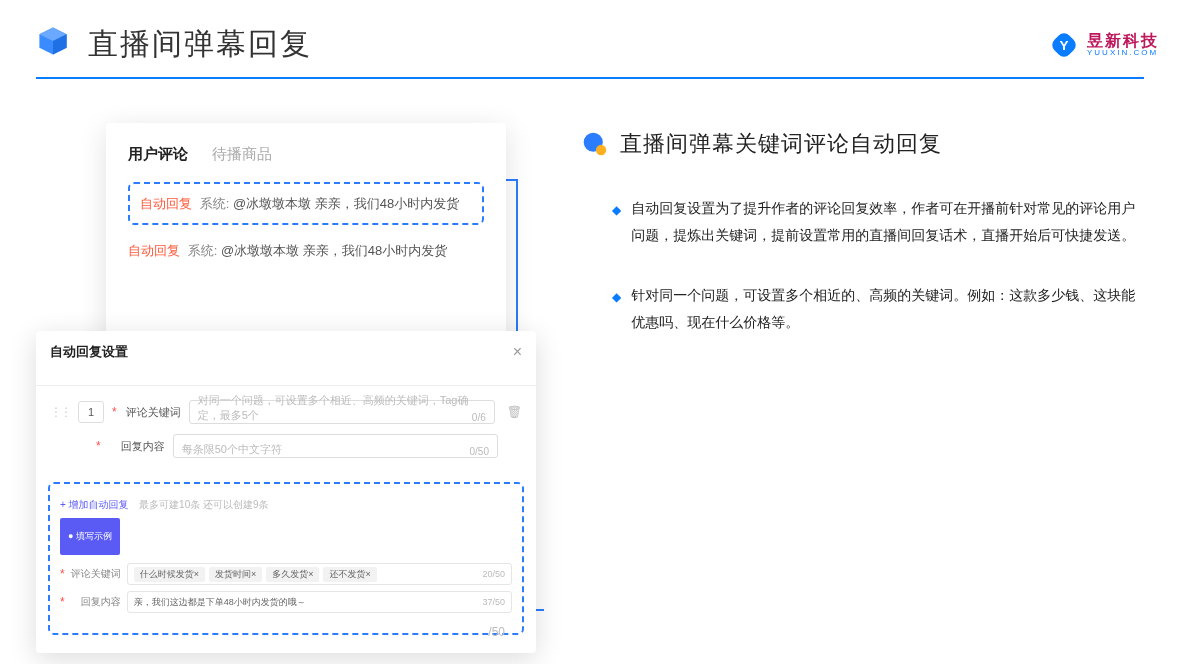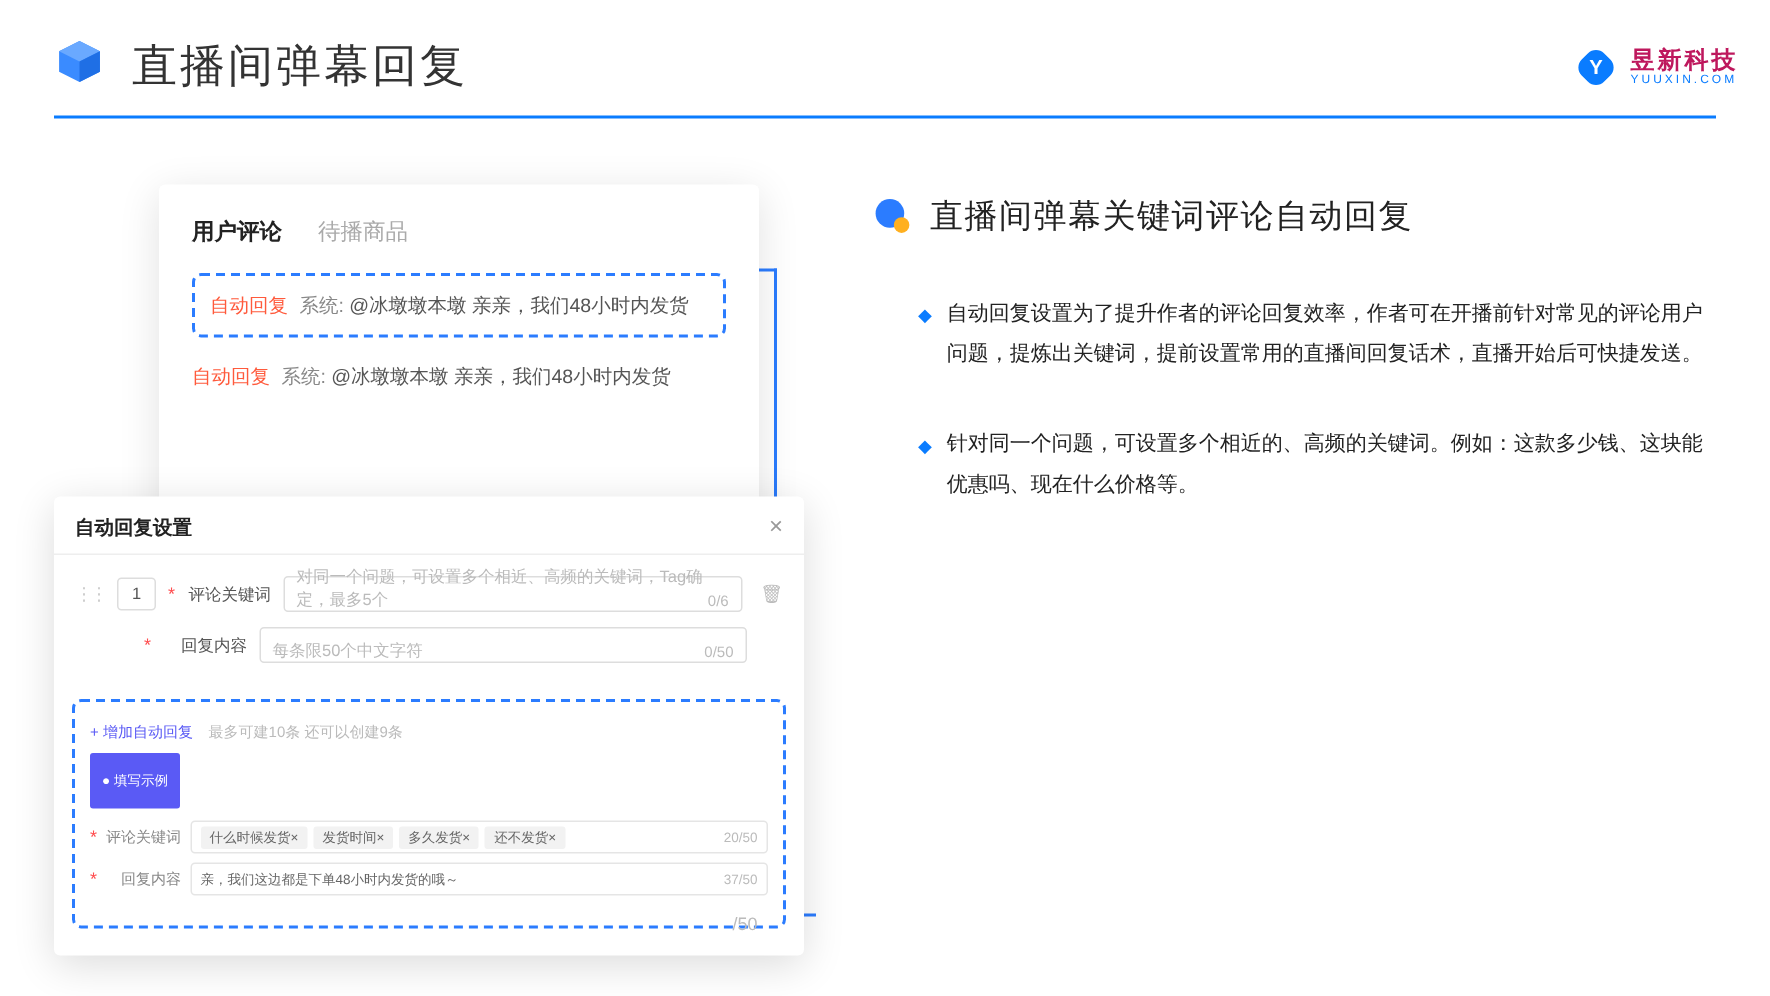--- a/index.html
+++ b/index.html
@@ -27,21 +27,21 @@
 .tabs { display: flex; gap: 24px; font-size: 15px; margin-bottom: 18px; }
 .tab-active { font-weight: 700; color: #222; }
 .tab-inactive { color: #aaa; }
 .comment-row { font-size: 13px; color: #555; line-height: 1.8; margin-bottom: 10px; }
 .auto-tag { color: #ff5a3c; margin-right: 4px; }
 .sys { color: #888; }
 .highlight-box { border: 2px dashed #2b7cff; border-radius: 6px; padding: 8px 10px; margin-bottom: 14px; }
 
 
 .card-settings { position: absolute; top: 208px; left: 0; width: 500px; background: #fff; box-shadow: 0 6px 28px rgba(0,0,0,.14); border-radius: 4px; padding: 12px 0 18px 0; }
-.settings-head { display: flex; align-items: center; justify-content: space-between; padding: 0 14px 8px 14px; border-bottom: 1px solid #eee; }
+.settings-head { display: flex; align-items: center; justify-content: space-between; padding: 0 14px 24px 14px; border-bottom: 1px solid #eee; }
 .settings-title { font-size: 13px; font-weight: 700; color: #222; }
 .close-x { color: #999; font-size: 16px; cursor: pointer; }
 .form-area { padding: 14px 14px 6px 14px; }
 .form-row { display: flex; align-items: center; gap: 8px; margin-bottom: 10px; font-size: 11px; color: #555; }
 .num-box { width: 26px; height: 22px; border: 1px solid #ddd; border-radius: 3px; display: flex; align-items: center; justify-content: center; font-size: 11px; }
 .drag-dots { color: #ccc; font-size: 12px; letter-spacing: -2px; }
 .req-dot { color: #ff4d4f; font-size: 12px; }
 .label { width: 56px; text-align: right; }
 .input-box { flex: 1; border: 1px solid #ddd; border-radius: 3px; height: 24px; display: flex; align-items: flex-end; padding: 0 8px; background: #fff; }
 .input-box .ph { color: #bbb; font-size: 11px; flex: 1; }

